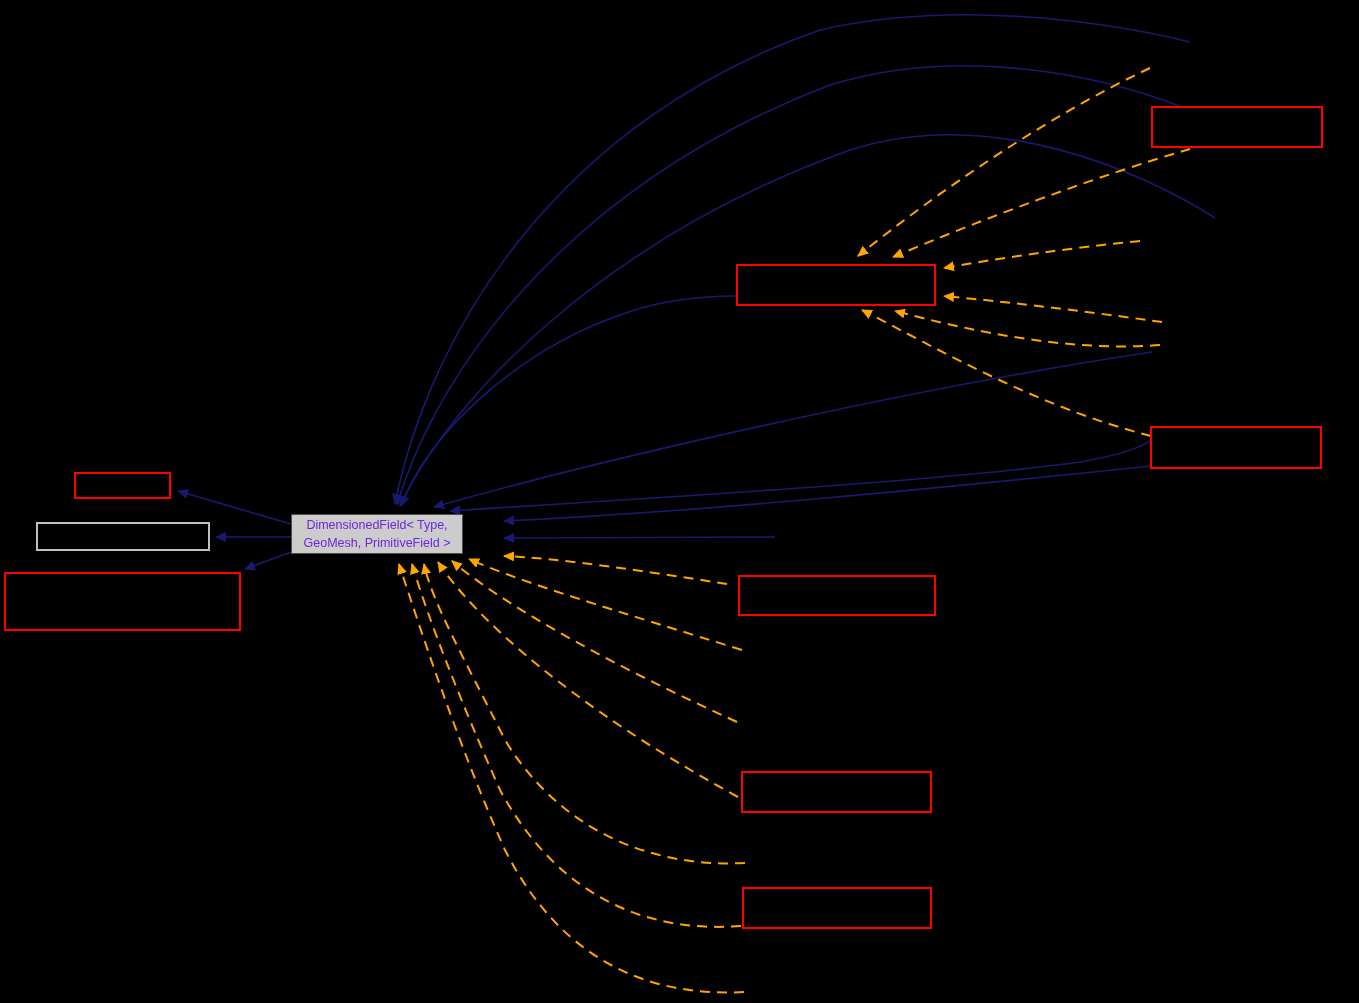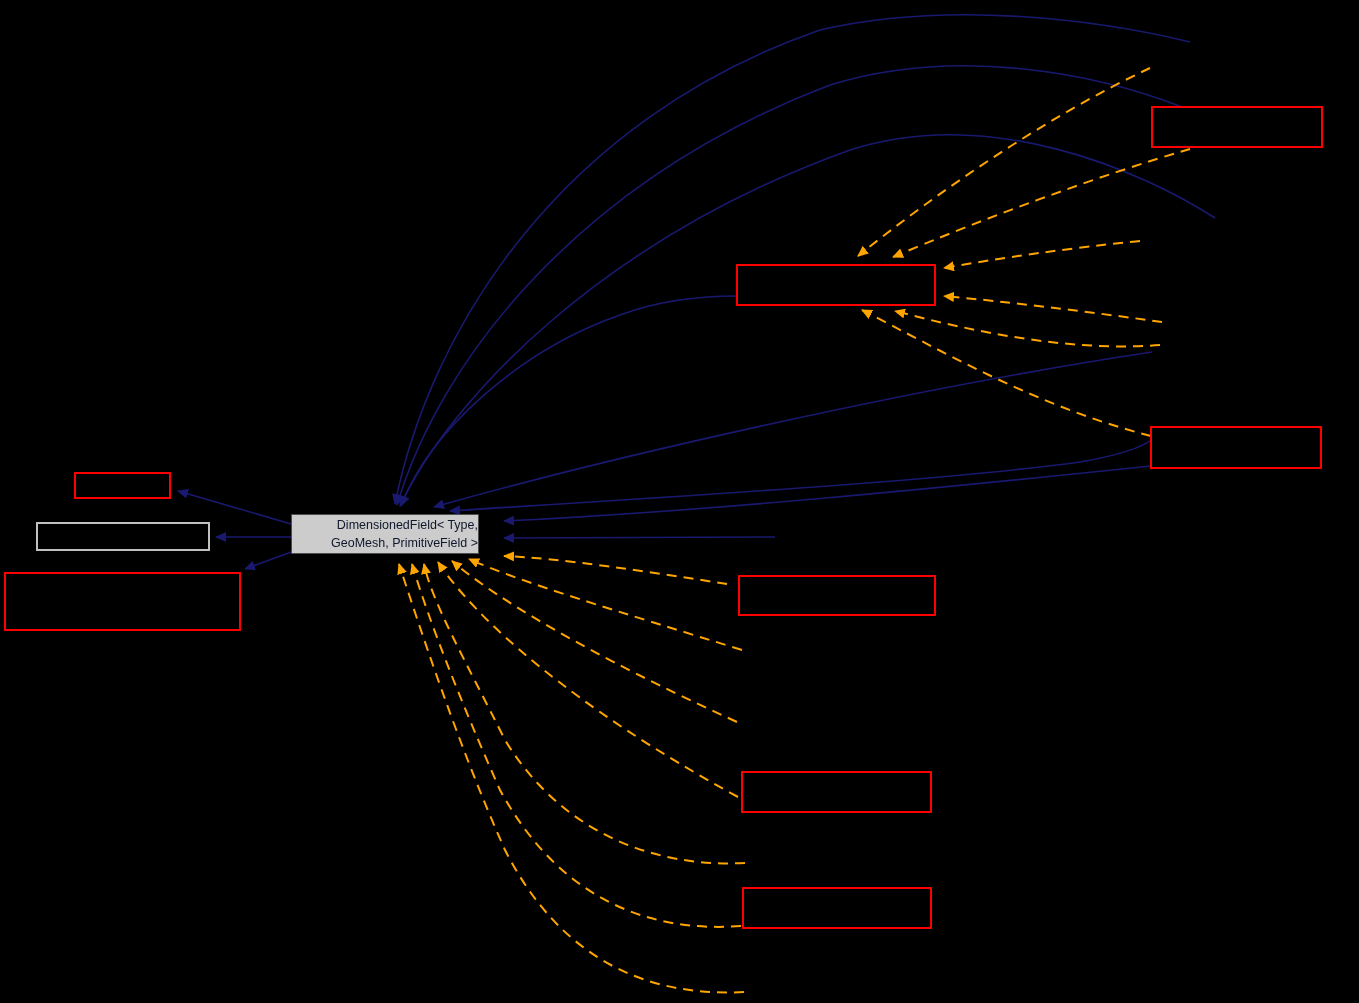--- a/index.html
+++ b/index.html
@@ -55,17 +55,17 @@
         <rect x="1151" y="427" width="170" height="41" fill="#000000" stroke="#ff0000" stroke-width="2"></rect>
         <rect x="75" y="473" width="95" height="25" fill="#000000" stroke="#ff0000" stroke-width="2"></rect>
         <rect x="37" y="523" width="172" height="27" fill="#000000" stroke="#c0c0c0" stroke-width="2"></rect>
         <rect x="5" y="573" width="235" height="57" fill="#000000" stroke="#ff0000" stroke-width="2"></rect>
         <rect x="739" y="576" width="196" height="39" fill="#000000" stroke="#ff0000" stroke-width="2"></rect>
         <rect x="742" y="772" width="189" height="40" fill="#000000" stroke="#ff0000" stroke-width="2"></rect>
         <rect x="743" y="888" width="188" height="40" fill="#000000" stroke="#ff0000" stroke-width="2"></rect>
       </g>
   </svg>
 
-  <div class="node" id="central-node" style="left: 291px; top: 514px; width: 188px; height: 40px; background: rgb(204, 204, 204); border: 1px solid rgb(77, 77, 77); color: #0f172a; text-align: right;">
+  <div class="node" id="central-node" style="left: 291px; top: 514px; width: 172px; height: 40px; background: rgb(204, 204, 204); border: 1px solid rgb(77, 77, 77); color: #6d28d9;">
     <div>DimensionedField&lt; Type,</div>
     <div>GeoMesh, PrimitiveField &gt;</div>
   </div>
 </div>
 
 </body></html>

